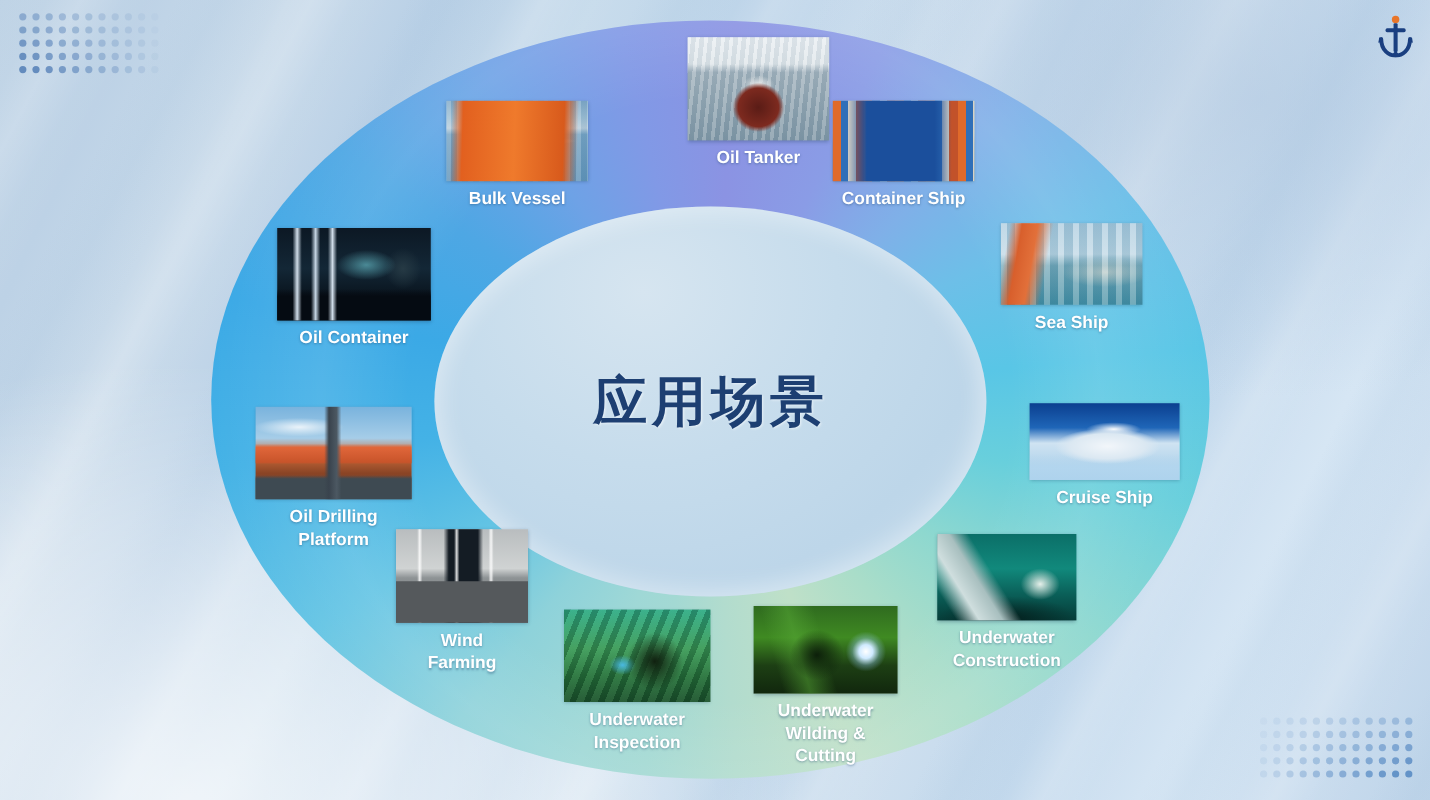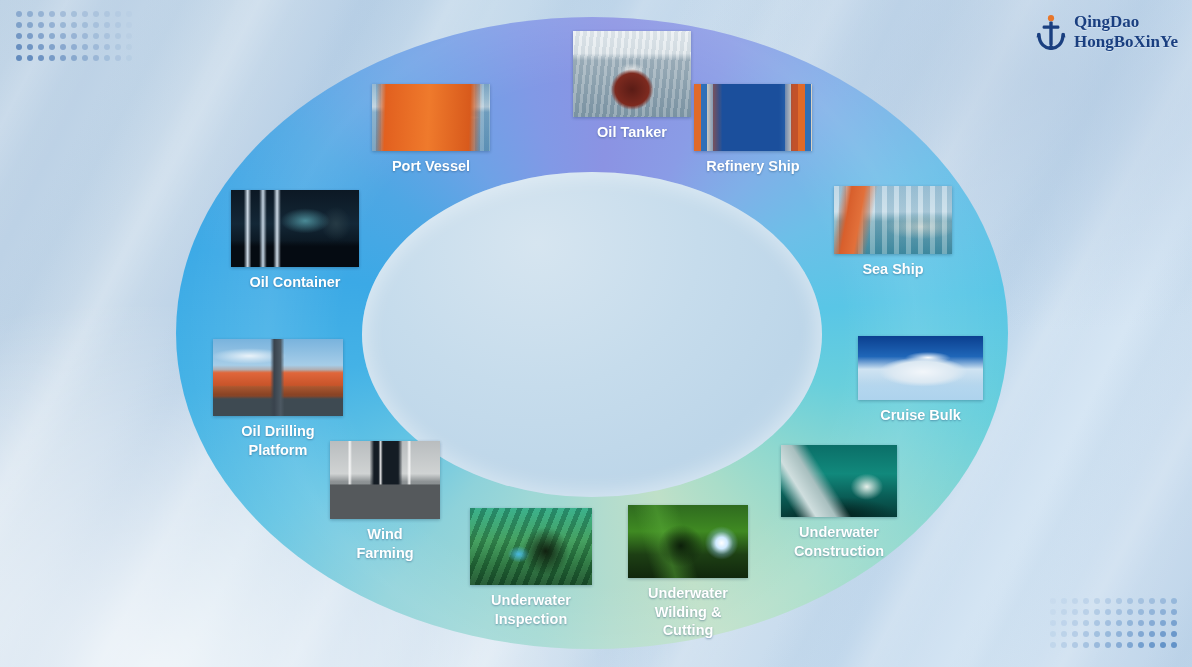--- a/index.html
+++ b/index.html
@@ -244,42 +244,43 @@
       <span style="width: 6px; height: 6px; margin: 2px; background: rgb(94, 143, 198); opacity: 0.78;"></span>
       <span style="width: 6px; height: 6px; margin: 2px; background: rgb(94, 143, 198); opacity: 0.86;"></span>
       <span style="width: 6px; height: 6px; margin: 2px; background: rgb(94, 143, 198); opacity: 0.94;"></span>
       <span style="width: 6px; height: 6px; margin: 2px; background: rgb(94, 143, 198); opacity: 0.95;"></span>
     </div>
 
   <div id="ring-wrap">
     <div id="ring"></div>
     <div id="ring-soft"></div>
     <div id="ring-hole"></div>
+    <div id="center-title">应用场景</div>
   </div>
 
   <div id="nodes-layer">
       <div class="node" style="left: 537px; top: 31px; width: 102px; padding-left: 44px;">
         <div class="thumb" style="width: 118px; height: 86px; background-image: radial-gradient(26% 34% at 50% 68%, rgb(90, 28, 22) 0%, rgb(125, 42, 31) 55%, rgba(125, 42, 31, 0) 70%), radial-gradient(16% 12% at 50% 46%, rgb(232, 234, 234) 0%, rgba(232, 234, 234, 0) 72%), repeating-linear-gradient(96deg, rgba(255, 255, 255, 0.22) 0px, rgba(255, 255, 255, 0.22) 3px, rgba(90, 120, 140, 0.1) 3px, rgba(90, 120, 140, 0.1) 7px), linear-gradient(rgb(233, 238, 242) 0%, rgb(223, 230, 234) 26%, rgb(159, 176, 187) 34%, rgb(125, 149, 164) 100%);"></div>
         <div class="node-label">Oil Tanker</div>
       </div>
       <div class="node" style="left: 372px; top: 84px; width: 118px;">
         <div class="thumb" style="width: 118px; height: 67px; background-image: linear-gradient(92deg, rgba(224, 92, 32, 0) 4%, rgb(226, 96, 31) 12%, rgb(239, 122, 44) 48%, rgb(216, 90, 28) 82%, rgba(216, 90, 28, 0) 92%), radial-gradient(60% 8%, rgba(255, 255, 255, 0.75) 0%, rgba(255, 255, 255, 0) 70%), repeating-linear-gradient(90deg, rgba(255, 255, 255, 0.18) 0px, rgba(255, 255, 255, 0.18) 4px, rgba(60, 110, 150, 0.1) 4px, rgba(60, 110, 150, 0.1) 9px), linear-gradient(rgb(127, 168, 198) 0%, rgb(159, 192, 212) 22%, rgb(184, 205, 219) 34%, rgb(116, 162, 194) 42%, rgb(95, 147, 184) 100%);"></div>
-        <div class="node-label">Port Vessel</div>
+        <div class="node-label">Bulk Vessel</div>
       </div>
       <div class="node" style="left: 694px; top: 84px; width: 118px;">
         <div class="thumb" style="width: 118px; height: 67px; background-image: linear-gradient(90deg, rgba(20, 60, 130, 0) 10%, rgb(27, 79, 156) 24%, rgb(27, 79, 156) 72%, rgba(27, 79, 156, 0) 84%), repeating-linear-gradient(90deg, rgb(224, 106, 42) 0px, rgb(224, 106, 42) 7px, rgb(47, 111, 184) 7px, rgb(47, 111, 184) 13px, rgb(216, 210, 196) 13px, rgb(216, 210, 196) 19px, rgb(194, 82, 42) 19px, rgb(194, 82, 42) 26px), radial-gradient(70% 20% at 50% 88%, rgba(40, 120, 170, 0.7) 0%, rgba(40, 120, 170, 0) 72%), linear-gradient(rgb(143, 196, 221) 0%, rgb(169, 211, 228) 40%, rgb(111, 168, 198) 54%, rgb(77, 140, 176) 100%);"></div>
-        <div class="node-label">Refinery Ship</div>
+        <div class="node-label">Container Ship</div>
       </div>
       <div class="node" style="left: 834px; top: 186px; width: 118px;">
         <div class="thumb" style="width: 118px; height: 68px; background-image: linear-gradient(100deg, rgba(220, 90, 40, 0) 6%, rgb(216, 95, 44) 14%, rgb(226, 112, 58) 24%, rgba(226, 112, 58, 0) 34%), repeating-linear-gradient(90deg, rgba(255, 255, 255, 0.28) 0px, rgba(255, 255, 255, 0.28) 5px, rgba(60, 120, 150, 0.16) 5px, rgba(60, 120, 150, 0.16) 12px), radial-gradient(44% 26% at 74% 60%, rgba(240, 230, 215, 0.6) 0%, rgba(240, 230, 215, 0) 70%), linear-gradient(rgb(168, 201, 221) 0%, rgb(188, 214, 228) 38%, rgb(111, 165, 182) 52%, rgb(61, 139, 160) 100%);"></div>
         <div class="node-label">Sea Ship</div>
       </div>
       <div class="node" style="left: 858px; top: 336px; width: 125px;">
         <div class="thumb" style="width: 125px; height: 64px; background-image: radial-gradient(52% 34% at 52% 56%, rgb(242, 246, 250) 0%, rgb(219, 232, 242) 48%, rgba(219, 232, 242, 0) 68%), radial-gradient(24% 12% at 56% 34%, rgb(255, 255, 255) 0%, rgba(255, 255, 255, 0) 76%), linear-gradient(0deg, rgba(180, 215, 240, 0.7) 0px, rgba(180, 215, 240, 0.7) 16%, rgba(180, 215, 240, 0) 34%), linear-gradient(rgb(11, 63, 143) 0%, rgb(31, 102, 184) 32%, rgb(207, 227, 242) 52%, rgb(159, 201, 230) 100%);"></div>
-        <div class="node-label">Cruise Bulk</div>
+        <div class="node-label">Cruise Ship</div>
       </div>
       <div class="node" style="left: 781px; top: 445px; width: 116px;">
         <div class="thumb" style="width: 116px; height: 72px; background-image: linear-gradient(58deg, rgba(225, 235, 235, 0) 10%, rgb(207, 222, 222) 22%, rgb(168, 191, 191) 34%, rgba(168, 191, 191, 0) 44%), radial-gradient(20% 26% at 74% 58%, rgb(230, 240, 234) 0%, rgba(230, 240, 234, 0) 70%), radial-gradient(60% 30% at 50% 96%, rgba(0, 0, 0, 0.5) 0%, rgba(0, 0, 0, 0) 80%), linear-gradient(rgb(11, 111, 104) 0%, rgb(17, 137, 124) 40%, rgb(10, 95, 88) 70%, rgb(6, 60, 56) 100%);"></div>
         <div class="node-label">Underwater
 Construction</div>
       </div>
       <div class="node" style="left: 628px; top: 505px; width: 120px;">
         <div class="thumb" style="width: 120px; height: 73px; background-image: radial-gradient(22px at 78% 52%, rgb(255, 255, 255) 0%, rgb(207, 234, 255) 26%, rgba(150, 200, 240, 0.35) 52%, rgba(150, 200, 240, 0) 76%), radial-gradient(26% 40% at 44% 56%, rgb(12, 31, 10) 0%, rgba(12, 31, 10, 0) 72%), linear-gradient(74deg, rgba(60, 130, 40, 0) 18%, rgba(88, 170, 55, 0.5) 34%, rgba(88, 170, 55, 0) 50%), linear-gradient(rgb(47, 107, 31) 0%, rgb(63, 138, 34) 36%, rgb(29, 63, 20) 68%, rgb(17, 39, 13) 100%);"></div>
         <div class="node-label">Underwater
 Wilding &amp; Cutting</div>
@@ -308,19 +309,15 @@
   <div id="logo">
     <svg width="30" height="36" viewBox="0 0 30 36">
       <circle cx="15" cy="4.2" r="3.1" fill="#e8762a"></circle>
       <rect x="13.3" y="7.4" width="3.4" height="24" rx="1.1" fill="#1a3f80"></rect>
       <rect x="6.6" y="11.6" width="16.8" height="3.2" rx="1.4" fill="#1a3f80"></rect>
       <path d="M3.0 20.5 C3.0 30.2 9.6 34.4 15 34.4 C20.4 34.4 27.0 30.2 27.0 20.5" fill="none" stroke="#1a3f80" stroke-width="3.3" stroke-linecap="round"></path>
       <path d="M15 30.0 L11.2 34.6 L18.8 34.6 Z" fill="#1a3f80"></path>
       <path d="M1.4 19.0 L4.7 22.6 L0.6 23.6 Z" fill="#1a3f80"></path>
       <path d="M28.6 19.0 L25.3 22.6 L29.4 23.6 Z" fill="#1a3f80"></path>
     </svg>
-    <div id="logo-text">
-      <div>QingDao</div>
-      <div>HongBoXinYe</div>
-    </div>
   </div>
 
 </div>
 
 </body></html>

